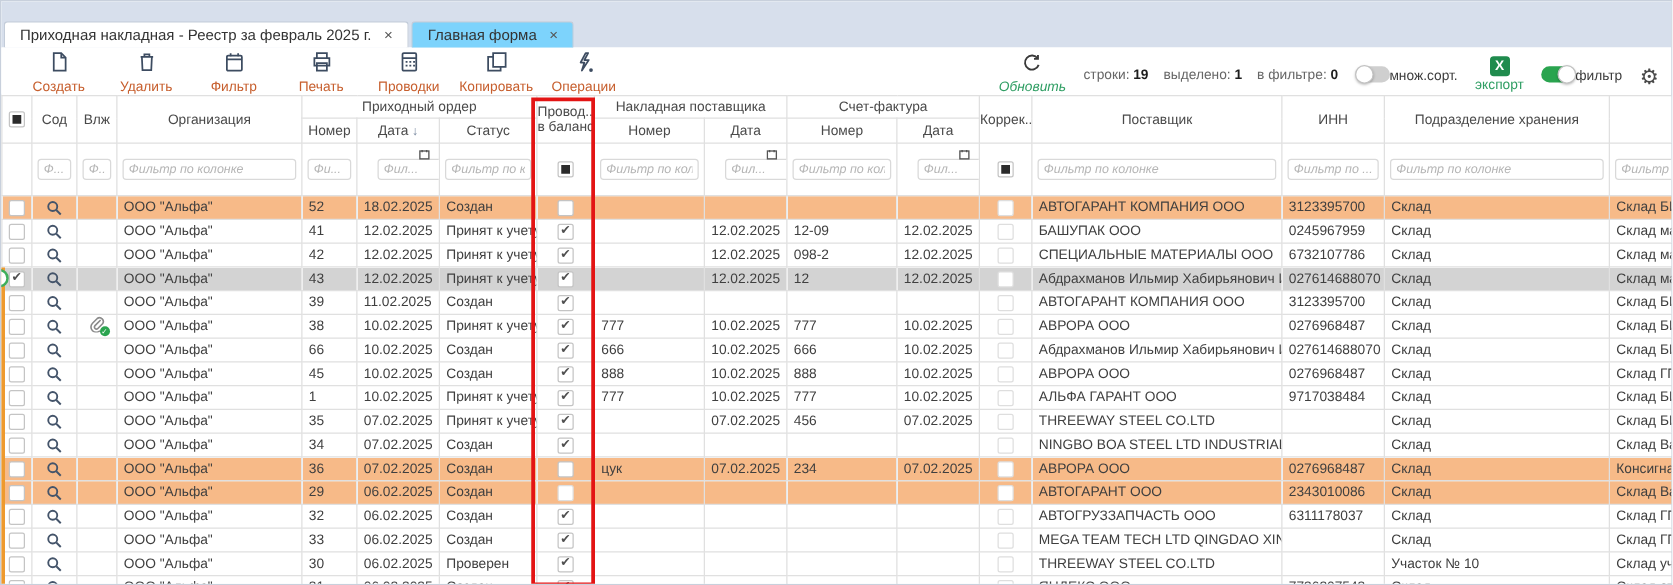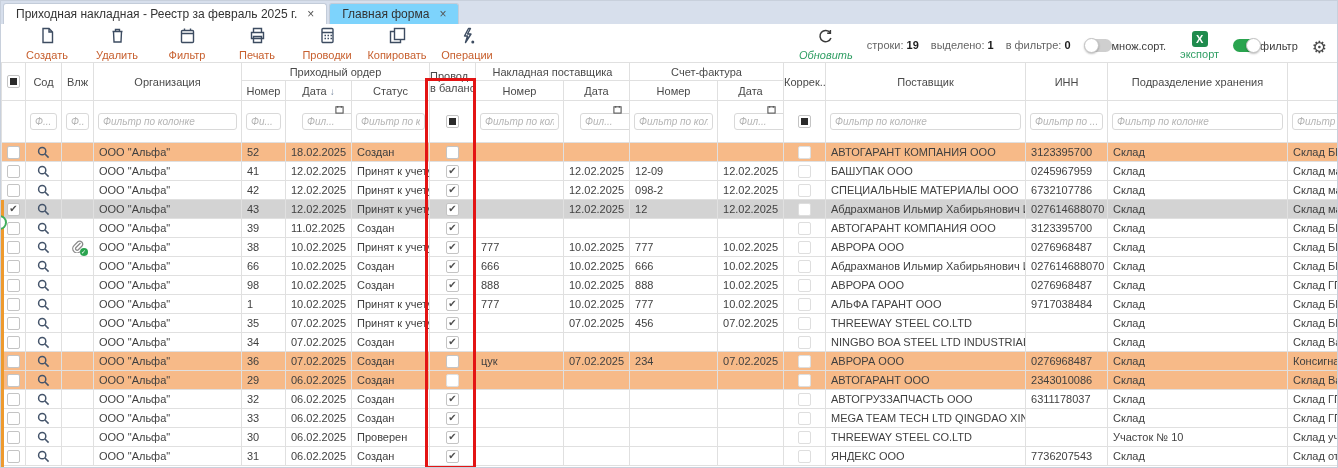--- a/index.html
+++ b/index.html
@@ -1,20 +1,20 @@
 <!DOCTYPE html>
 <html><head>
 <meta charset="utf-8">
 <style>
   * { margin:0; padding:0; box-sizing:border-box; }
   body { font-family:"Liberation Sans", sans-serif; background:#fff; }
   .app { position:relative; width:1338px; height:468px; overflow:hidden; background:#fff; border:1px solid #c8d0dc; }
 
   
-  .tabbar { display:flex; align-items:flex-end; height:23px; background:#d7dfec; padding-left:2px; }
+  .tabbar { display:flex; align-items:flex-end; height:37px; background:#d7dfec; padding-left:2px; }
   .tab { display:flex; align-items:center; gap:10px; height:21px; padding:0 12px; font-size:12px; color:#333;
          background:#7dd3fc; border:1px solid #c3ccd9; border-bottom:none; border-radius:3px 3px 0 0; margin-right:2px; cursor:default; }
   .tab.active { background:#fff; }
   .tab .x { color:#555; font-size:12px; line-height:1; }
 
   
   .toolbar { display:flex; align-items:flex-start; height:37px; padding:3px 10px 0 14px; background:#fff; }
   .tbtn { display:flex; flex-direction:column; align-items:center; width:64px; margin-right:6px; cursor:pointer; }
   .tbtn svg { width:17px; height:17px; stroke:#3d4c61; fill:none; stroke-width:1.4; }
   .tbtn .lbl { font-size:11px; color:#c75f2e; margin-top:1px; white-space:nowrap; }
@@ -461,21 +461,21 @@
           <tr>
             <td class="ctr">
               <div class="cb"></div>
             </td>
             <td class="ctr"><span class="lens"><svg viewBox="0 0 13 13">
                   <circle cx="5.2" cy="5.2" r="3.6"></circle>
                   <path d="M8 8 L11.6 11.6"></path>
                 </svg></span></td>
             <td class="ctr"></td>
             <td>ООО "Альфа"</td>
-            <td>98</td>
+            <td>45</td>
             <td>10.02.2025</td>
             <td>Создан</td>
             <td class="ctr">
               <div class="cb">✔</div>
             </td>
             <td>888</td>
             <td>10.02.2025</td>
             <td>888</td>
             <td>10.02.2025</td>
             <td class="ctr">

